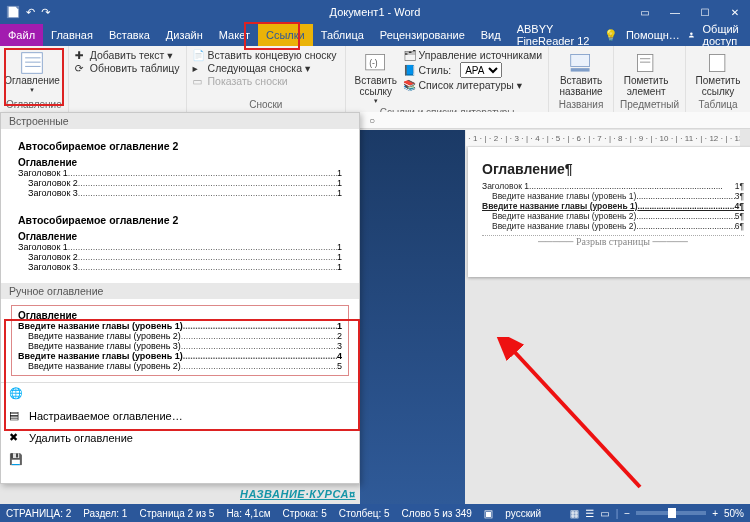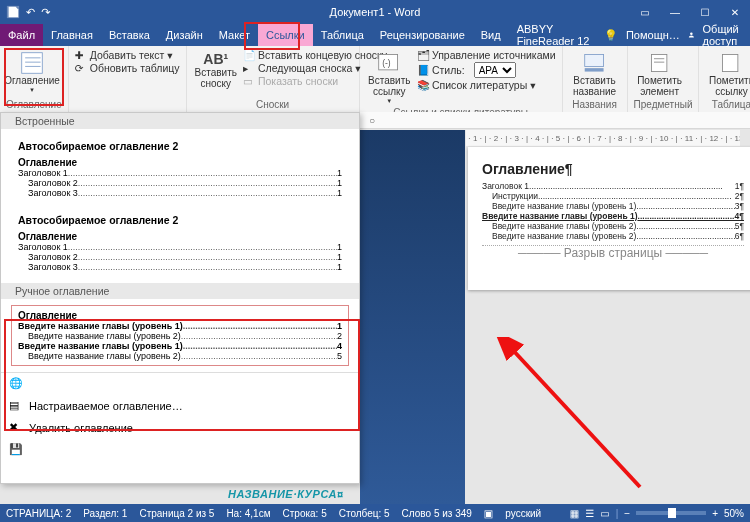--- a/index.html
+++ b/index.html
@@ -27,22 +27,22 @@
     font-size:11px; pointer-events:none;
   }
   .win-controls { position:absolute; right:0; display:flex; }
   .win-btn { width:30px; height:24px; display:flex; align-items:center; justify-content:center; color:#fff; font-size:10px; }
 
   .menubar {
     background:#2b579a; height:22px; display:flex; align-items:stretch;
     color:#fff; font-size:11px;
   }
   .menubar .tab { padding:0 8px; display:flex; align-items:center; cursor:pointer; }
-  .menubar .tab.file { background:#701a75; }
-  .menubar .tab.active { background:#f9a8d4; color:#2b579a; }
+  .menubar .tab.file { background:#a21caf; }
+  .menubar .tab.active { background:#eab308; color:#2b579a; }
   .menubar .right { margin-left:auto; display:flex; align-items:center; padding-right:6px; gap:8px;}
   .share-ic { width:12px;height:12px; }
 
   .ribbon {
     background:#f3f3f3; height:66px; border-bottom:1px solid #d4d4d4;
     display:flex; font-size:11px; color:#333;
   }
   .rgroup { border-right:1px solid #e0e0e0; padding:3px 6px 0 6px; display:flex; flex-direction:column; justify-content:space-between; }
   .rgroup .glabel { font-size:10px; color:#666; text-align:center; padding-bottom:2px;}
   .rbtns { display:flex; gap:4px; }
@@ -54,21 +54,21 @@
   .smalli .sic { width:12px;height:12px; flex-shrink:0; }
   .redbox { position:absolute; border:2px solid #d22; pointer-events:none; }
 
   
   .toc-dropdown {
     position:absolute; top:112px; left:0; width:358px;
     height:370px;
     background:#fff; border:1px solid #c8c8c8; box-shadow:2px 2px 6px rgba(0,0,0,.25);
     font-size:11px;
   }
-  .dd-section { padding:2px 14px; background:#e8e8e8; color:#555; font-size:10.5px;}
+  .dd-section { padding:2px 8px; background:#e8e8e8; color:#555; font-size:10.5px;}
   .dd-preview { margin:6px 10px; border:1px solid transparent; padding:4px 6px; }
   .dd-title { font-weight:bold; font-size:10.5px; margin-bottom:1px;}
   .prehdr { font-weight:bold; font-size:10px; }
   .preitem { font-size:9px; display:flex; }
   .preitem .dots { flex:1; overflow:hidden; white-space:nowrap; color:#555; }
   .preitem .dots::after { content:"..............................................................................................................";}
   .preitem.ind { padding-left:10px; }
   .dd-bottom { border-top:1px solid #ddd; }
   .dd-link { display:flex; align-items:center; gap:6px; padding:4px 8px; }
   .dd-link .mic { width:14px;height:14px; }
@@ -91,23 +91,23 @@
   .pitem { display:flex; font-size:8.5px; }
   .pitem.bold { font-weight:bold; text-decoration:underline; }
   .pitem .pd { flex:1; overflow:hidden; white-space:nowrap;}
   .pitem .pd::after{content:"..................................................................................";}
   .pitem.ind{padding-left:10px;}
   .blue-strip {
     position:absolute; left:360px; top:18px; bottom:0; width:105px;
     background:linear-gradient(180deg,#1b3a66 0%, #274d84 60%, #2f5a98 100%);
   }
   .course-label {
-    position:absolute; left:228px; bottom:4px; width:115px;
+    position:absolute; left:240px; bottom:4px; width:115px;
     font-size:11px; font-style:italic; color:#1596a8; text-align:center;
-    font-weight:bold; letter-spacing:0.5px;
+    font-weight:bold; letter-spacing:0.5px;text-decoration:underline;
   }
   .ruler {
     position:absolute; left:466px; right:10px; top:18px; height:16px;
     background:#f7f7f7; font-size:8px; color:#666; display:flex; align-items:center;
     padding-left:2px; overflow:hidden; white-space:nowrap;
   }
 
   
   .arrow { position:absolute; left:490px; top:225px; }
 
@@ -188,25 +188,20 @@
         </div>
       <div class="smalli">
           <span class="sic">⟳</span>
           <span>Обновить таблицу</span>
         </div>
     </div>
     <div></div>
   </div>
   <div class="rgroup" style="width:160px;">
     <div class="rbtns">
-      <div class="bigbtn" style="width:46px;">
-        <div style="font-size:14px;font-weight:bold;color:#444;">AB¹</div>
-        <span class="lbl">Вставить
-сноску</span>
-      </div>
       <div class="smallrow">
         <div class="smalli">
             <span class="sic">📄</span>
             <span>Вставить концевую сноску</span>
           </div>
         <div class="smalli">
             <span class="sic">▸</span>
             <span>Следующая сноска ▾</span>
           </div>
         <div class="smalli" style="color:#aaa;">
@@ -291,46 +286,41 @@
 
   <div class="page">
     <h4>Оглавление¶</h4>
     <div id="page-items">
         <div class="pitem">
           <span>Заголовок 1</span>
           <span class="pd"></span>
           <span>1¶</span>
         </div>
         <div class="pitem ind">
-          <span>Инструкции</span>
-          <span class="pd"></span>
-          <span>2¶</span>
-        </div>
-        <div class="pitem ind">
           <span>Введите название главы (уровень 1)</span>
           <span class="pd"></span>
           <span>3¶</span>
         </div>
         <div class="pitem bold">
           <span>Введите название главы (уровень 1)</span>
           <span class="pd"></span>
           <span>4¶</span>
         </div>
         <div class="pitem ind">
           <span>Введите название главы (уровень 2)</span>
           <span class="pd"></span>
           <span>5¶</span>
         </div>
         <div class="pitem ind">
           <span>Введите название главы (уровень 2)</span>
           <span class="pd"></span>
           <span>6¶</span>
         </div>
       </div>
-    <div style="margin-top:4px;text-align:center;font-size:12px;color:#888;border-top:1px dotted #aaa;">
+    <div style="margin-top:4px;text-align:center;font-size:10px;color:#888;border-top:1px dotted #aaa;font-family:Liberation Serif, serif;">
       ───── <span>Разрыв страницы</span> ─────
     </div>
   </div>
 
   <div class="course-label">НАЗВАНИЕ·КУРСА¤</div>
 
   <svg class="arrow" width="170" height="160">
     <defs>
         <marker id="ah" markerWidth="10" markerHeight="10" refX="2" refY="3" orient="auto">
           <path d="M0,0 L0,6 L8,3 z" fill="#e11"></path>
@@ -395,20 +385,25 @@
     <div id="manual-items">
         <div class="preitem" style="font-weight: bold;">
           <span>Введите название главы (уровень 1)</span>
           <span class="dots"></span>
           <span>1</span>
         </div>
         <div class="preitem ind">
           <span>Введите название главы (уровень 2)</span>
           <span class="dots"></span>
           <span>2</span>
+        </div>
+        <div class="preitem ind">
+          <span>Введите название главы (уровень 3)</span>
+          <span class="dots"></span>
+          <span>3</span>
         </div>
         <div class="preitem" style="font-weight: bold;">
           <span>Введите название главы (уровень 1)</span>
           <span class="dots"></span>
           <span>4</span>
         </div>
         <div class="preitem ind">
           <span>Введите название главы (уровень 2)</span>
           <span class="dots"></span>
           <span>5</span>

